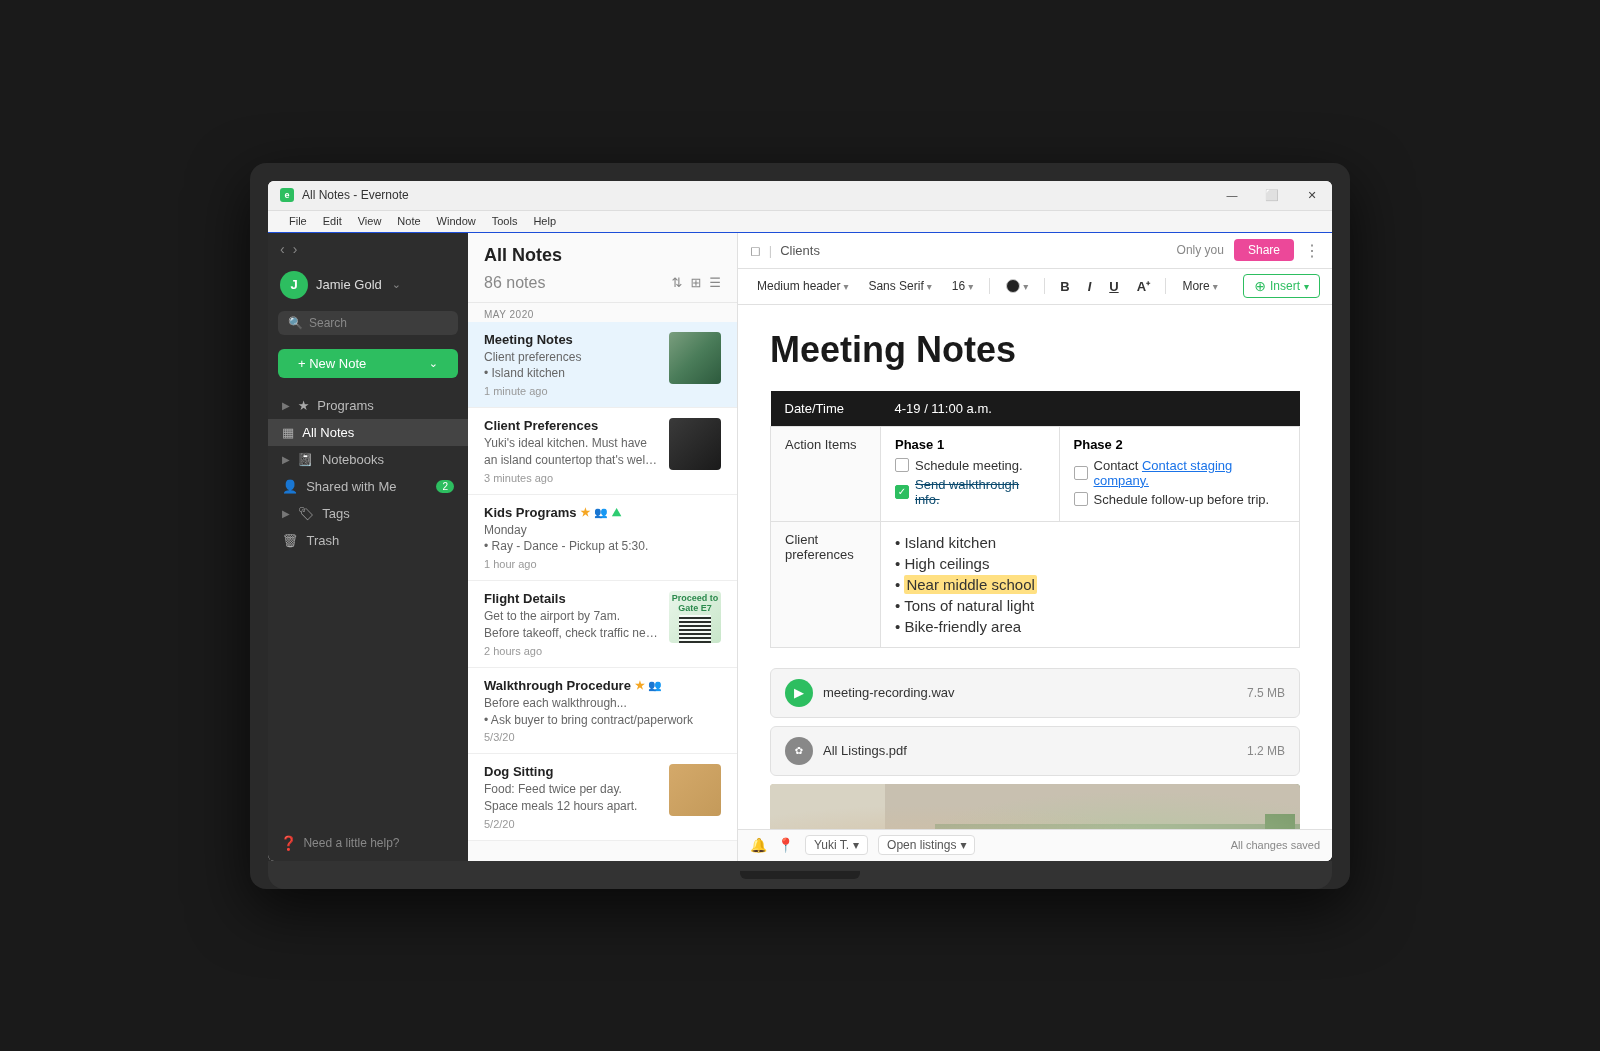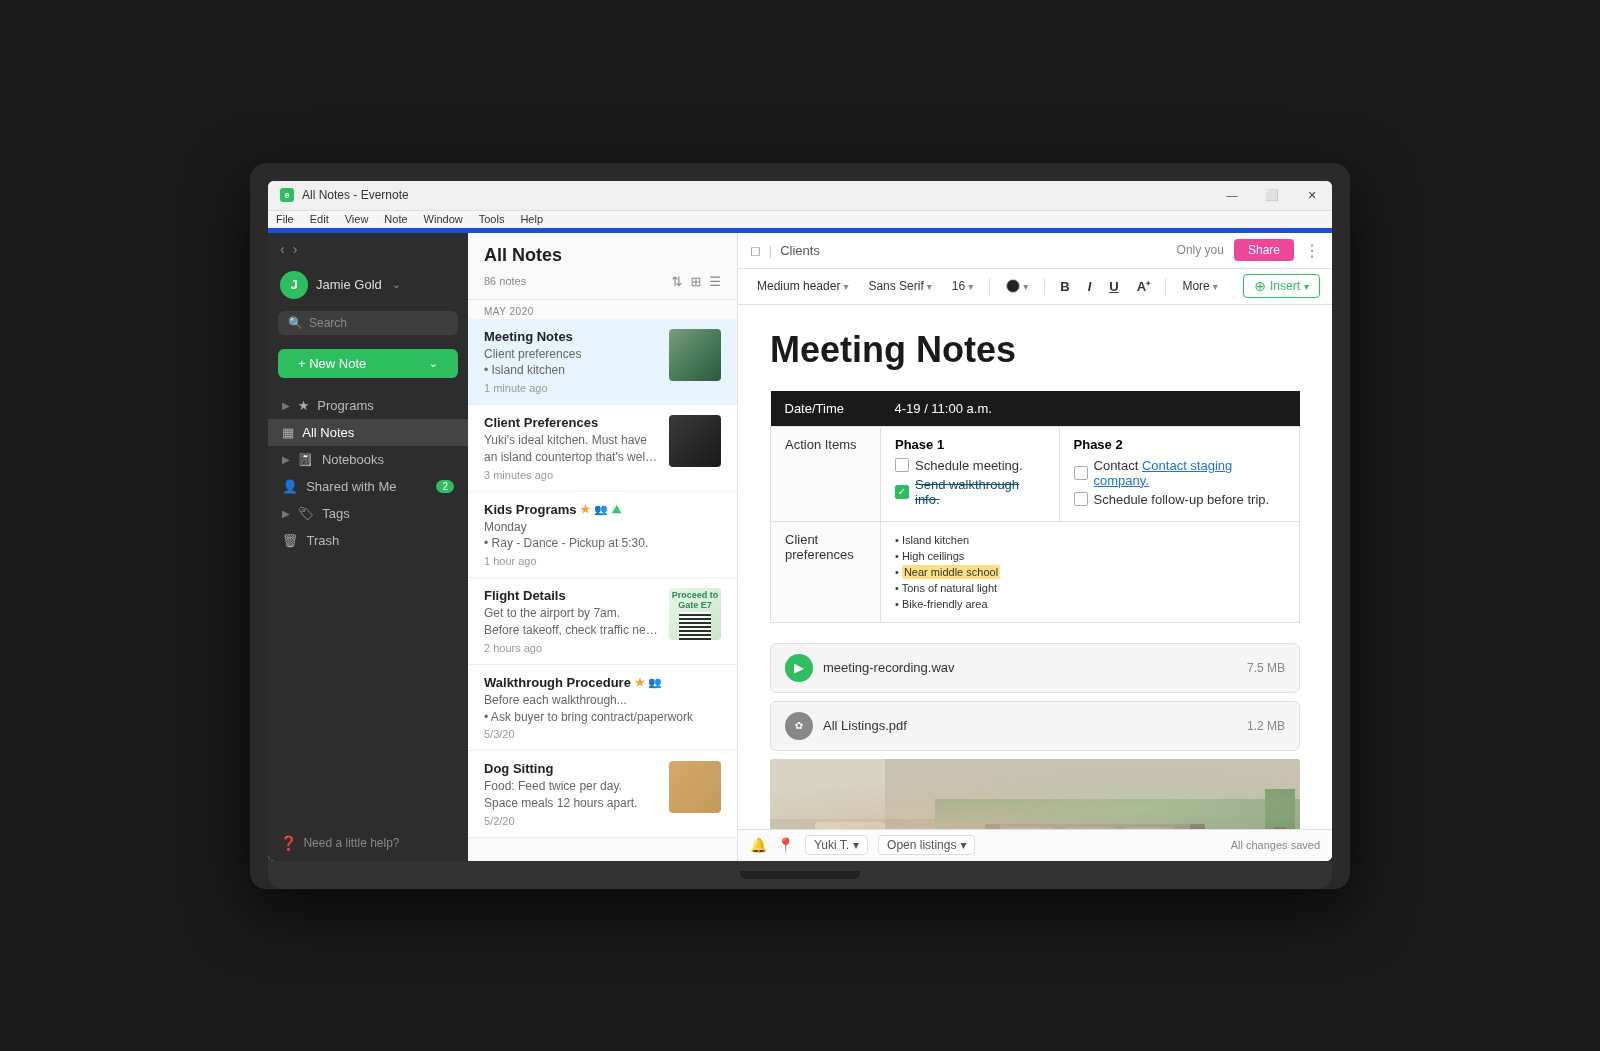--- a/index.html
+++ b/index.html
@@ -51,23 +51,23 @@
       display: flex; align-items: center; justify-content: center;
       color: white; font-size: 9px; font-weight: bold;
     }
 
     
     .menubar {
       background: #f5f5f5;
       height: 22px;
       display: flex;
       align-items: center;
-      padding: 0 8px;
+      padding: 0 21px;
       gap: 16px;
-      border-bottom: 5px solid #1d4ed8;
+      border-bottom: 1px solid #1d4ed8;
       flex-shrink: 0;
     }
     .menubar-item {
       font-size: 11px;
       color: #333;
       cursor: pointer;
     }
 
     
     .app-body {
@@ -204,21 +204,21 @@
       font-weight: 600;
       color: #222;
       margin-bottom: 8px;
     }
     .notes-meta {
       display: flex;
       align-items: center;
       justify-content: space-between;
       margin-bottom: 4px;
     }
-    .notes-count { font-size: 11px; color: #888; }
+    .notes-count { font-size: 16px; color: #888; }
     .notes-actions { display: flex; gap: 8px; }
     .notes-action-btn { font-size: 13px; color: #888; cursor: pointer; }
 
     .notes-date-group {
       padding: 6px 16px 2px;
       font-size: 10px;
       color: #888;
       text-transform: uppercase;
       letter-spacing: 0.5px;
       background: #fafafa;
@@ -444,21 +444,21 @@
     }
     .checkbox-label { color: #333; }
     .checkbox-label.striked { text-decoration: line-through; color: #0c4a6e; }
 
     .link-text { color: #1a73e8; text-decoration: underline; cursor: pointer; }
 
     .bullet-list { list-style: none; padding: 0; }
     .bullet-list li {
       padding: 2px 0;
       color: #333;
-      font-size: 11px;
+      font-size: 15px;
     }
     .bullet-list li::before { content: '• '; }
     .highlighted { background: #ffe082; padding: 1px 2px; border-radius: 2px; }
 
     
     .attachment-row {
       display: flex;
       align-items: center;
       background: #f5f5f5;
       border: 1px solid #e0e0e0;

